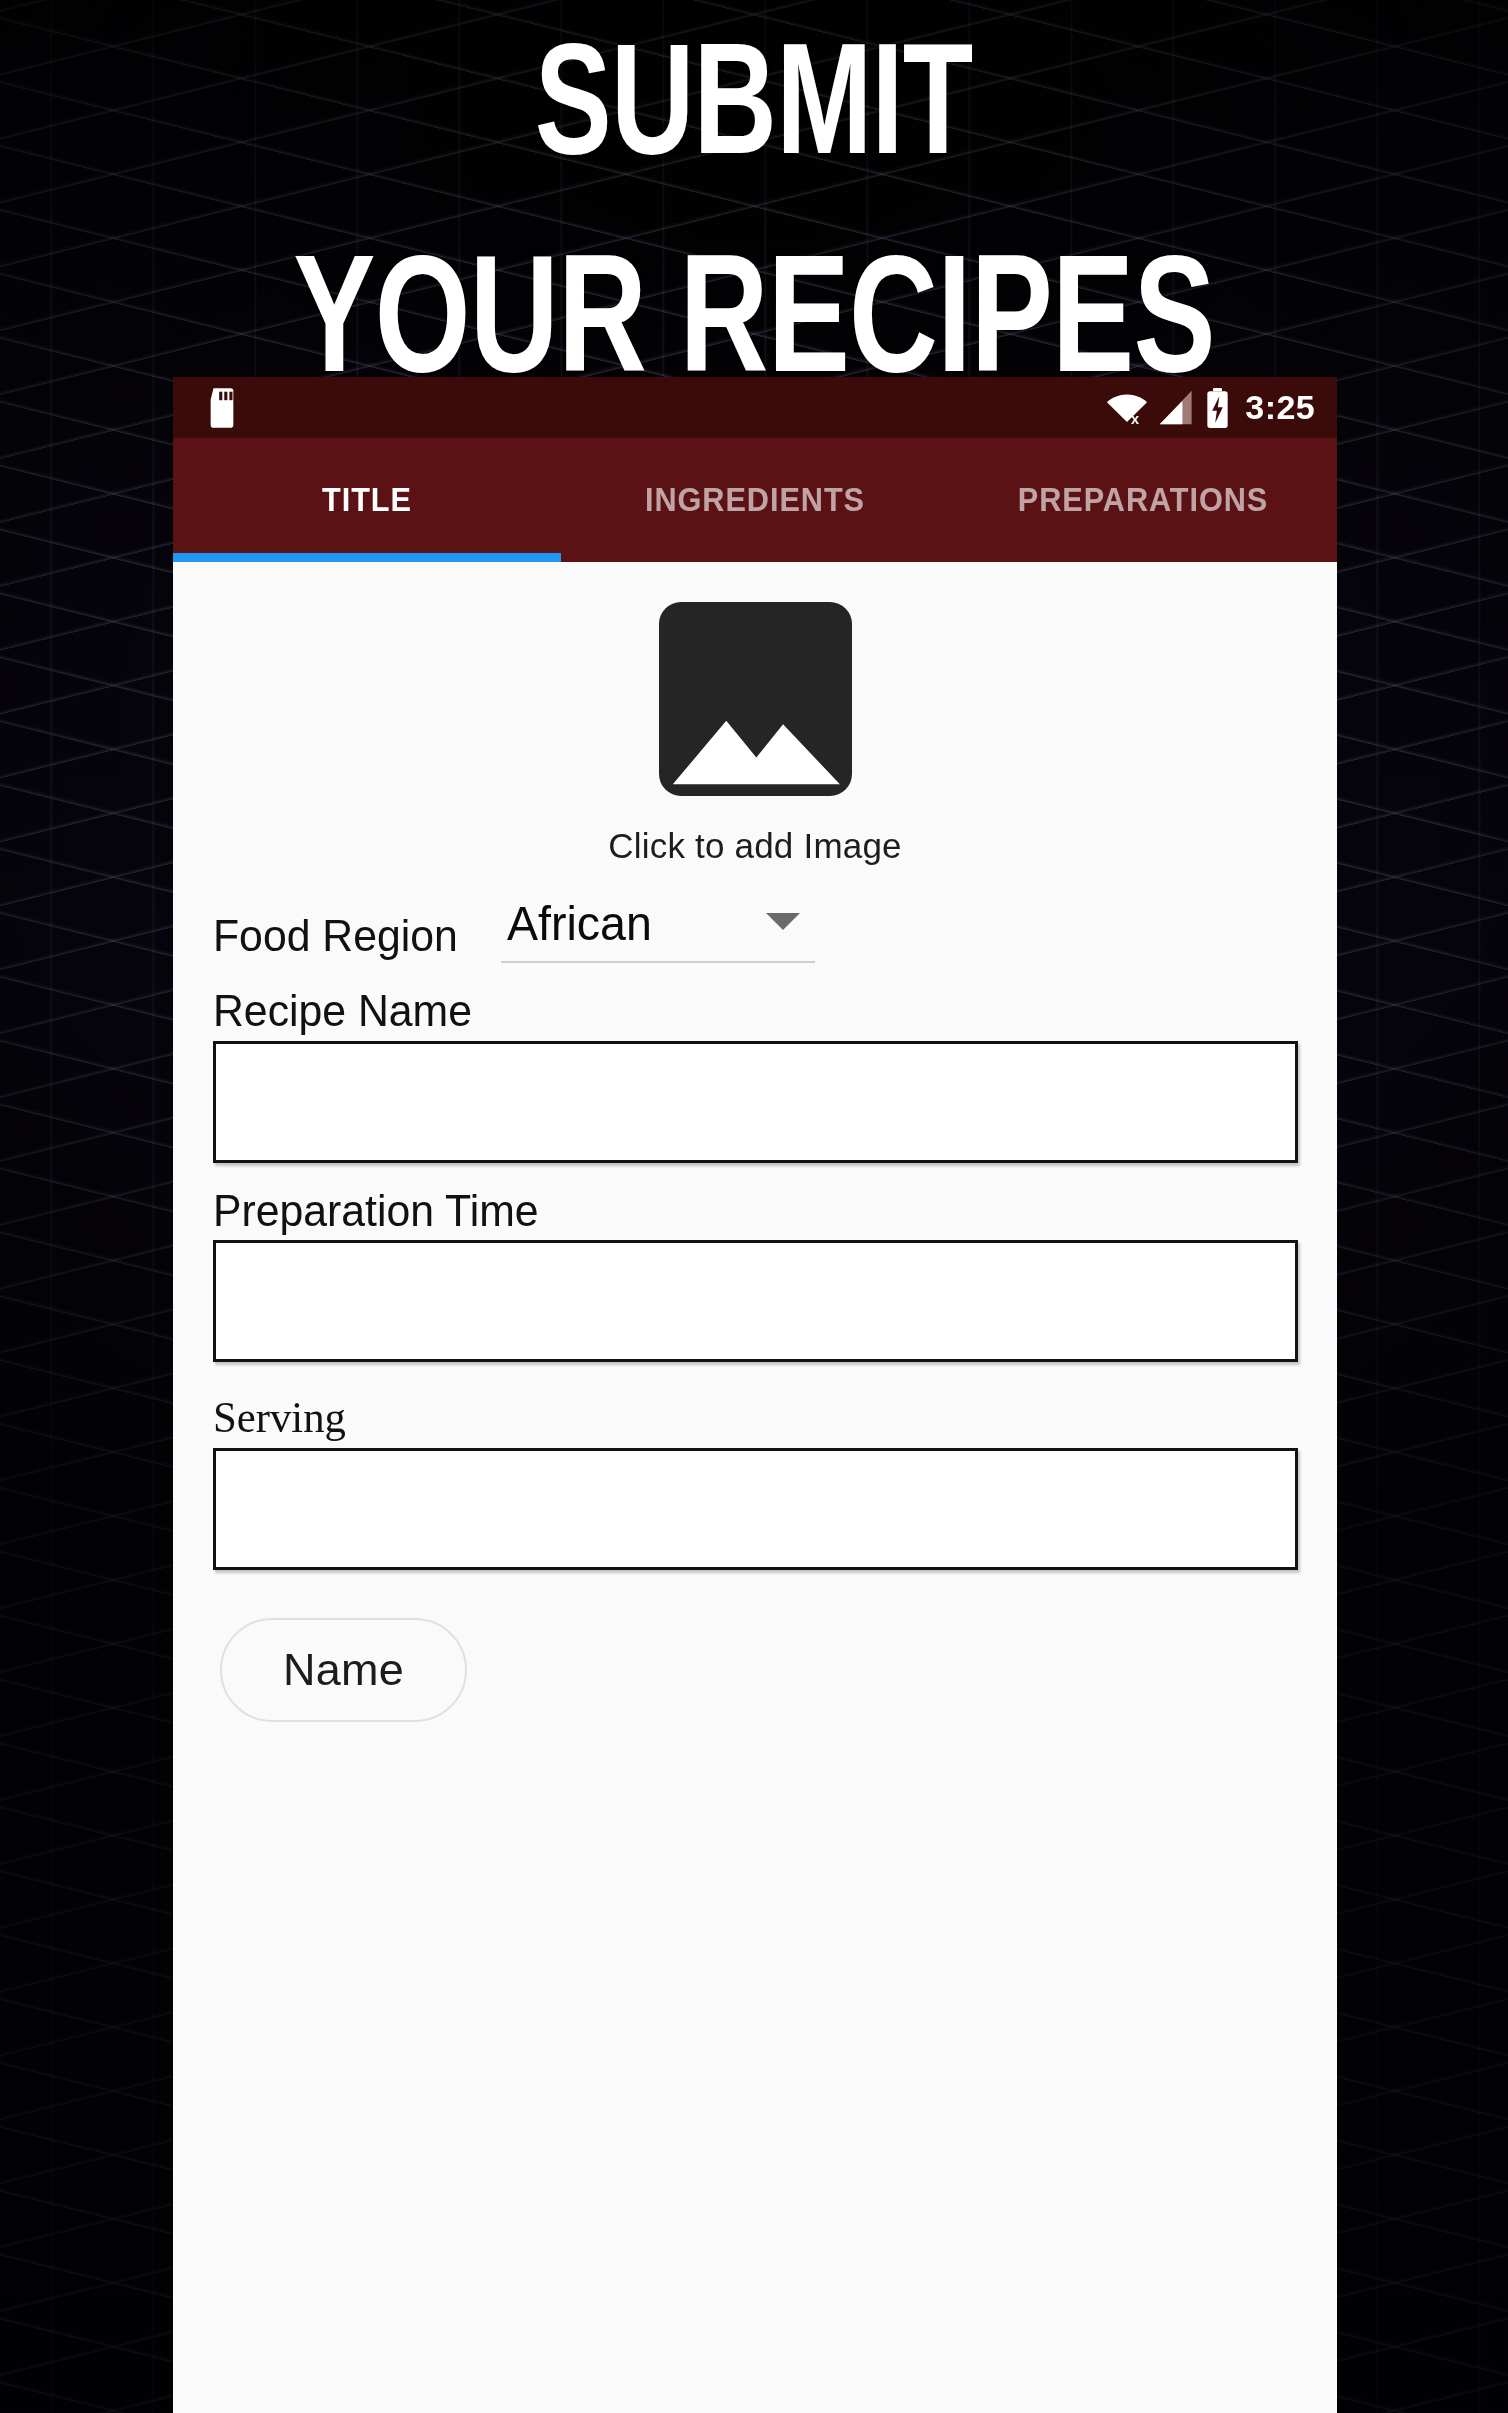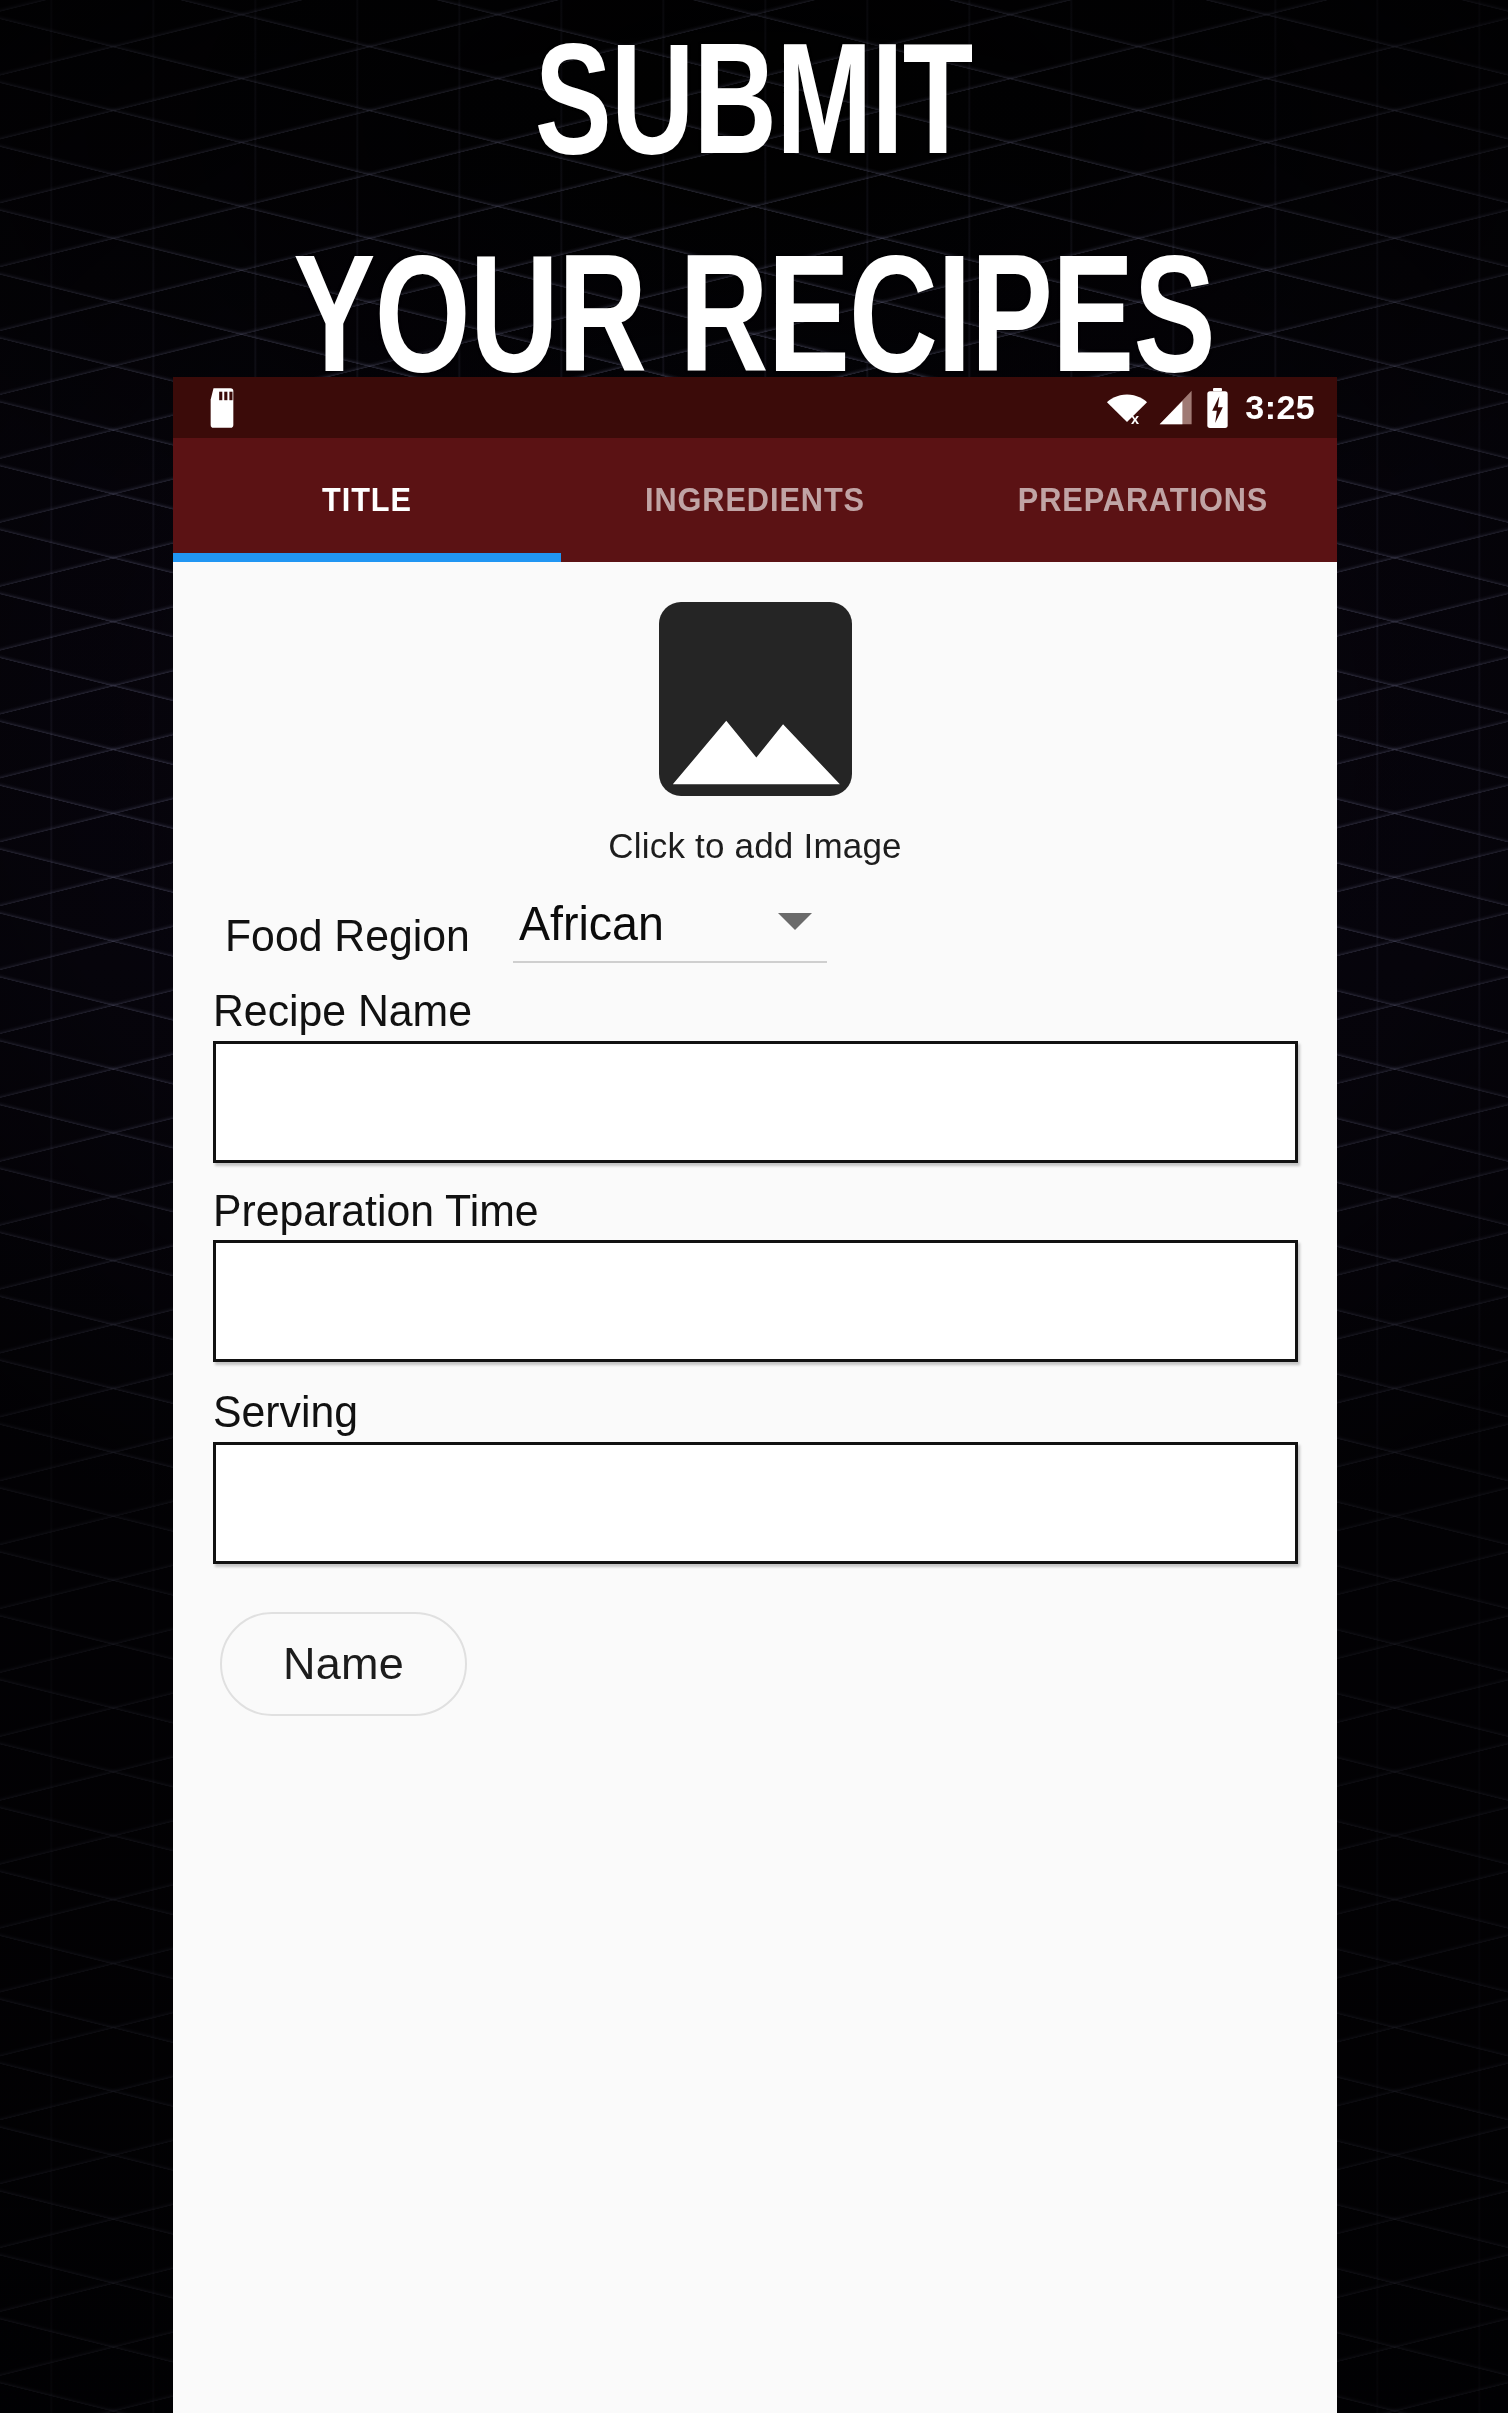--- a/index.html
+++ b/index.html
@@ -221,21 +221,21 @@
     font-size: 35px;
     color: #1d1d1d;
     margin-top: 30px;
     font-weight: normal;
     letter-spacing: 0.2px;
   }
 
   .region-row {
     display: flex;
     align-items: flex-end;
-    padding: 34px 0 0 52px;
+    padding: 34px 0 0 40px;
   }
   .region-label {
     font-size: 45px;
     color: #111111;
     font-weight: normal;
     transform: scaleX(0.95);
     transform-origin: left bottom;
     white-space: nowrap;
     line-height: 1;
     padding-bottom: 5px;
@@ -273,21 +273,21 @@
     font-size: 45px;
     color: #111111;
     line-height: 1.0;
     transform: scaleX(0.95);
     transform-origin: left bottom;
     white-space: nowrap;
     margin-bottom: 7.5px;
   }
   .field-block.fb1 { margin-top: 25px; }
   .field-block.fb2 { margin-top: 12px; }
-  .field-block.fb3 { margin-top: 14px; }
+  .field-block.fb3 { margin-top: 20px; font-family: Liberation Serif, serif; }
   .text-input {
     width: 100%;
     height: 122px;
     box-sizing: border-box;
     border: 3.4px solid #121212;
     background: #ffffff;
     box-shadow: 1.7px 2.5px 2.5px rgba(0,0,0,0.22);
     cursor: text;
   }
 

